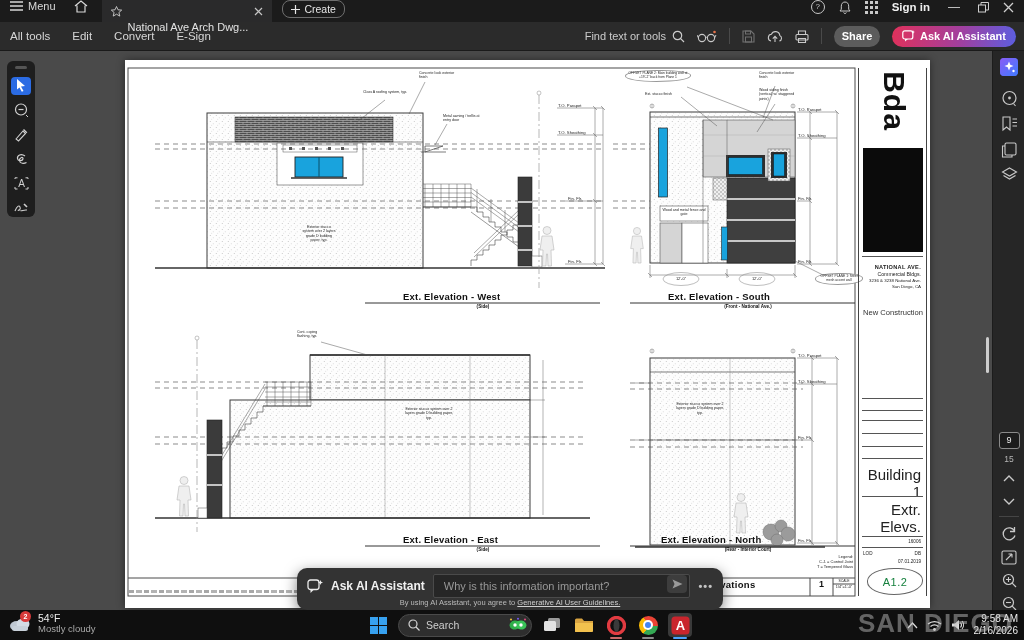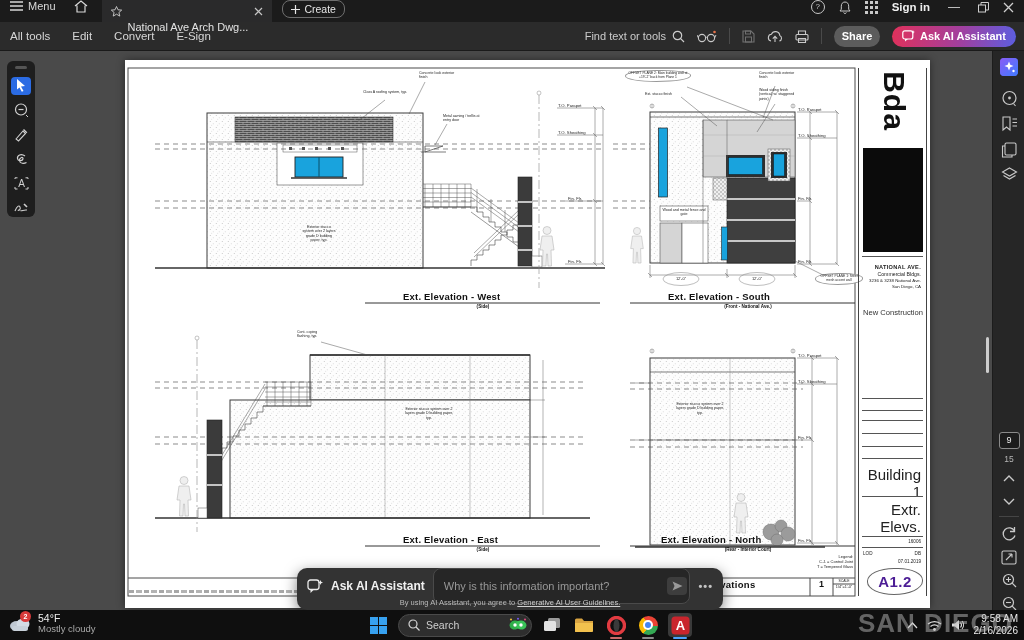--- a/index.html
+++ b/index.html
@@ -58,28 +58,28 @@
   #micro-disclaimer{position:absolute;left:4px;top:530px;width:390px;height:2.5px;opacity:.75;
     background:repeating-linear-gradient(90deg,#8a8a8a 0 5px,transparent 5px 7px,#9a9a9a 7px 13px,transparent 13px 15px);}
   
   #tb{position:absolute;left:733px;top:8px;width:69px;height:528px;border-left:1px solid #444;border-right:1px solid #444;box-sizing:border-box;}
   #tb .line{position:absolute;left:3px;right:3px;height:1px;background:#555;}
   #firm-logo{position:absolute;left:0;top:16px;width:69px;text-align:center;transform:rotate(90deg);font-weight:bold;font-size:30px;color:#111;letter-spacing:1px;}
   #logo-block{position:absolute;left:4px;top:80px;width:60px;height:104px;background:#0b0b0b;}
   .tbtxt{position:absolute;right:5px;text-align:right;color:#222;}
   #new-construction{position:absolute;left:4px;top:240px;font-size:7.6px;color:#333;}
   #sheet-cloud{position:absolute;left:8px;top:500px;width:54px;height:25px;border:1px solid #666;border-radius:50% 46% 54% 50%;display:flex;align-items:center;justify-content:center;}
-  #sheet-no{font-weight:bold;font-size:15px;color:#4c1d95;letter-spacing:.5px;}
+  #sheet-no{font-weight:normal;font-size:11px;color:#15803d;letter-spacing:.5px;}
   
   #v-scrollbar{left:986px;top:337px;width:3px;height:36px;background:#cdcdcd;border-radius:2px;z-index:21;}
   
   #ai-bar{left:297px;top:568px;width:426px;height:42px;background:#333333;border-radius:10px;z-index:40;box-shadow:0 4px 14px rgba(0,0,0,.5);}
   #ai-row{position:absolute;left:10px;top:6px;right:10px;height:24px;display:flex;align-items:center;gap:8px;}
   #ai-label{color:#f1f1f1;font-size:12px;font-weight:bold;white-space:nowrap;}
-  #ai-input-wrap{flex:1;height:36px;background:#262626;border:1px solid #4a4a4a;border-radius:8px;display:flex;align-items:center;padding:0 2px 0 8px;box-sizing:border-box;gap:4px;}
+  #ai-input-wrap{flex:1;height:24px;background:#262626;border:1px solid #4a4a4a;border-radius:2px;display:flex;padding:0 2px 0 8px;box-sizing:border-box;gap:4px;}
   #ai-input{flex:1;background:transparent;border:none;outline:none;color:#ddd;font-size:11px;font-family:"Liberation Sans",sans-serif;}
   #ai-input::placeholder{color:#989898;}
   #ai-send{width:20px;height:18px;background:#3d3d3d;border-radius:4px;display:flex;align-items:center;justify-content:center;}
   #ai-more{color:#c3c3c3;font-size:11px;letter-spacing:1px;font-weight:bold;}
   #ai-disclaimer{position:absolute;left:0;right:0;top:30px;text-align:center;font-size:7.5px;color:#b9b9b9;}
   #ai-disclaimer a{color:#cfcfcf;text-decoration:underline;}
   
   #taskbar{left:0;top:610px;width:1024px;height:30px;background:#0f0f0f;z-index:50;}
   #weather{position:absolute;left:8px;top:2px;display:flex;align-items:center;gap:6px;}
   #weather-badge{position:absolute;left:12px;top:-3px;width:11px;height:11px;background:#d83a3a;border-radius:50%;color:#fff;font-size:7px;text-align:center;line-height:11px;font-weight:bold;}

